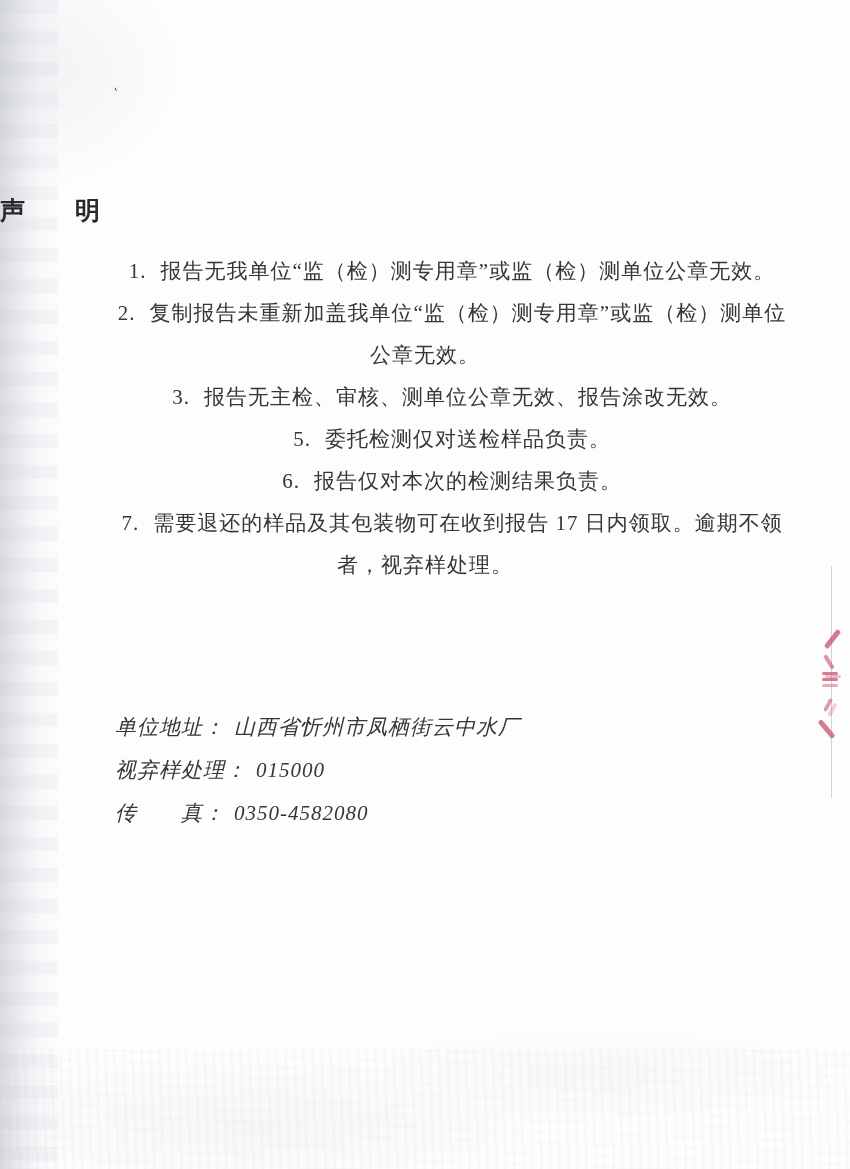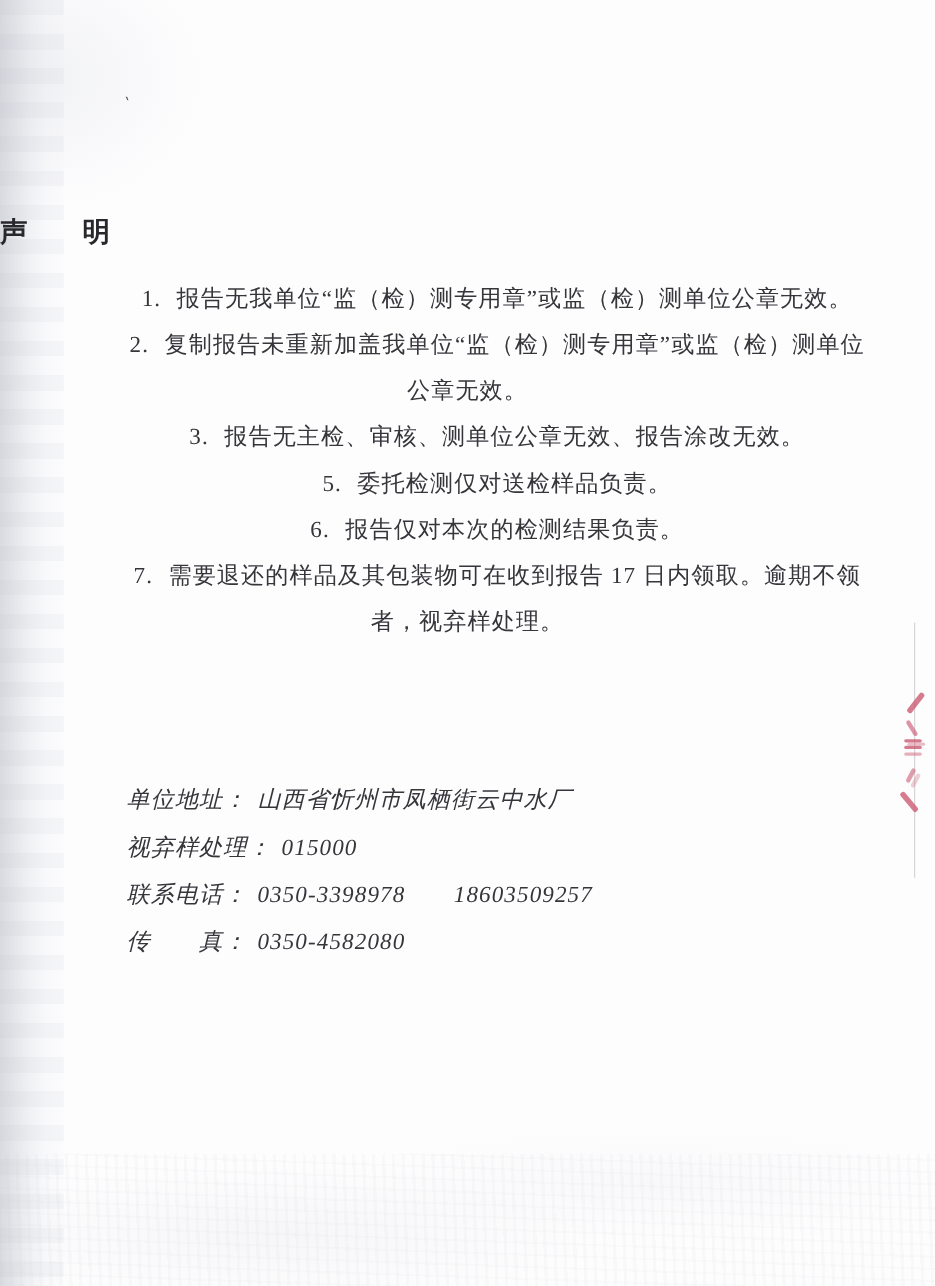--- a/index.html
+++ b/index.html
@@ -124,21 +124,20 @@
     <p><span class="num">2.</span><span>复制报告未重新加盖我单位“监（检）测专用章”或监（检）测单位公章无效。</span></p>
     <p><span class="num">3.</span><span>报告无主检、审核、测单位公章无效、报告涂改无效。</span></p>
     <p><span class="num">5.</span><span>委托检测仅对送检样品负责。</span></p>
     <p><span class="num">6.</span><span>报告仅对本次的检测结果负责。</span></p>
     <p><span class="num">7.</span><span>需要退还的样品及其包装物可在收到报告 17 日内领取。逾期不领者，视弃样处理。</span></p>
   </div>
 
   <div class="contact">
     <div class="row"><span>单位地址：</span><span class="value">山西省忻州市凤栖街云中水厂</span></div>
     <div class="row"><span>视弃样处理：</span><span class="value">015000</span></div>
-    <div class="row"><span>联系电话：</span><span class="value">0350-3398978　　18603509257</span></div>
     <div class="row"><span>传　　真：</span><span class="value">0350-4582080</span></div>
   </div>
 
   <div class="edge-line"></div>
 
   <div class="seal" style="--seal-color: #c8506a;">
     <i class="f1"></i>
     <i class="f2"></i>
     <i class="f3"></i>
     <i class="f4"></i>

